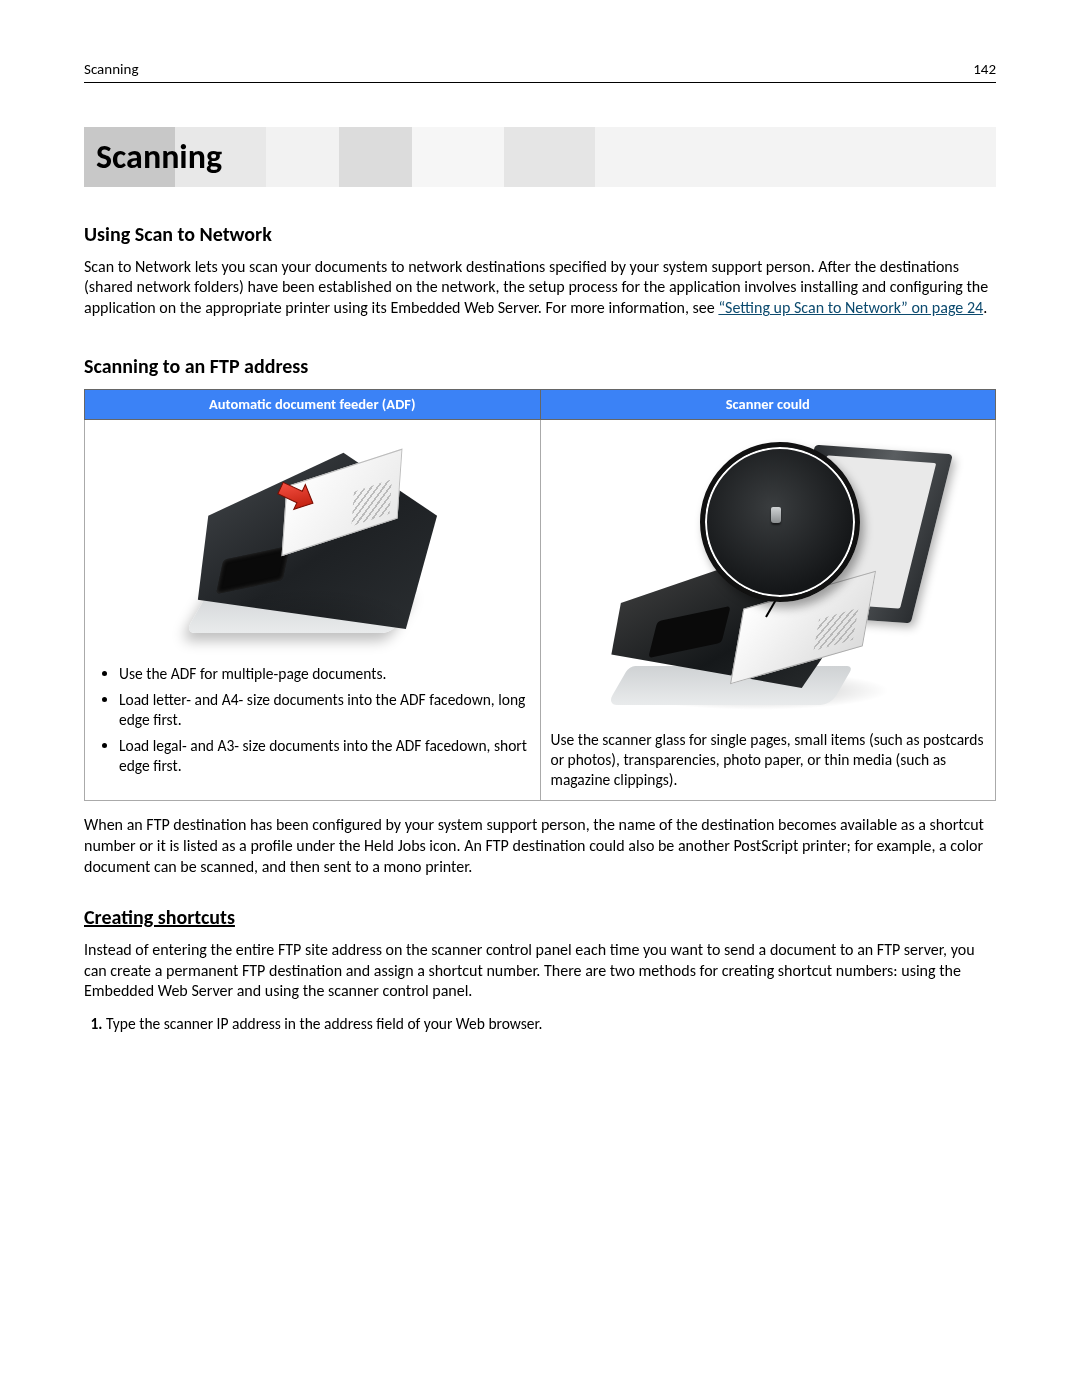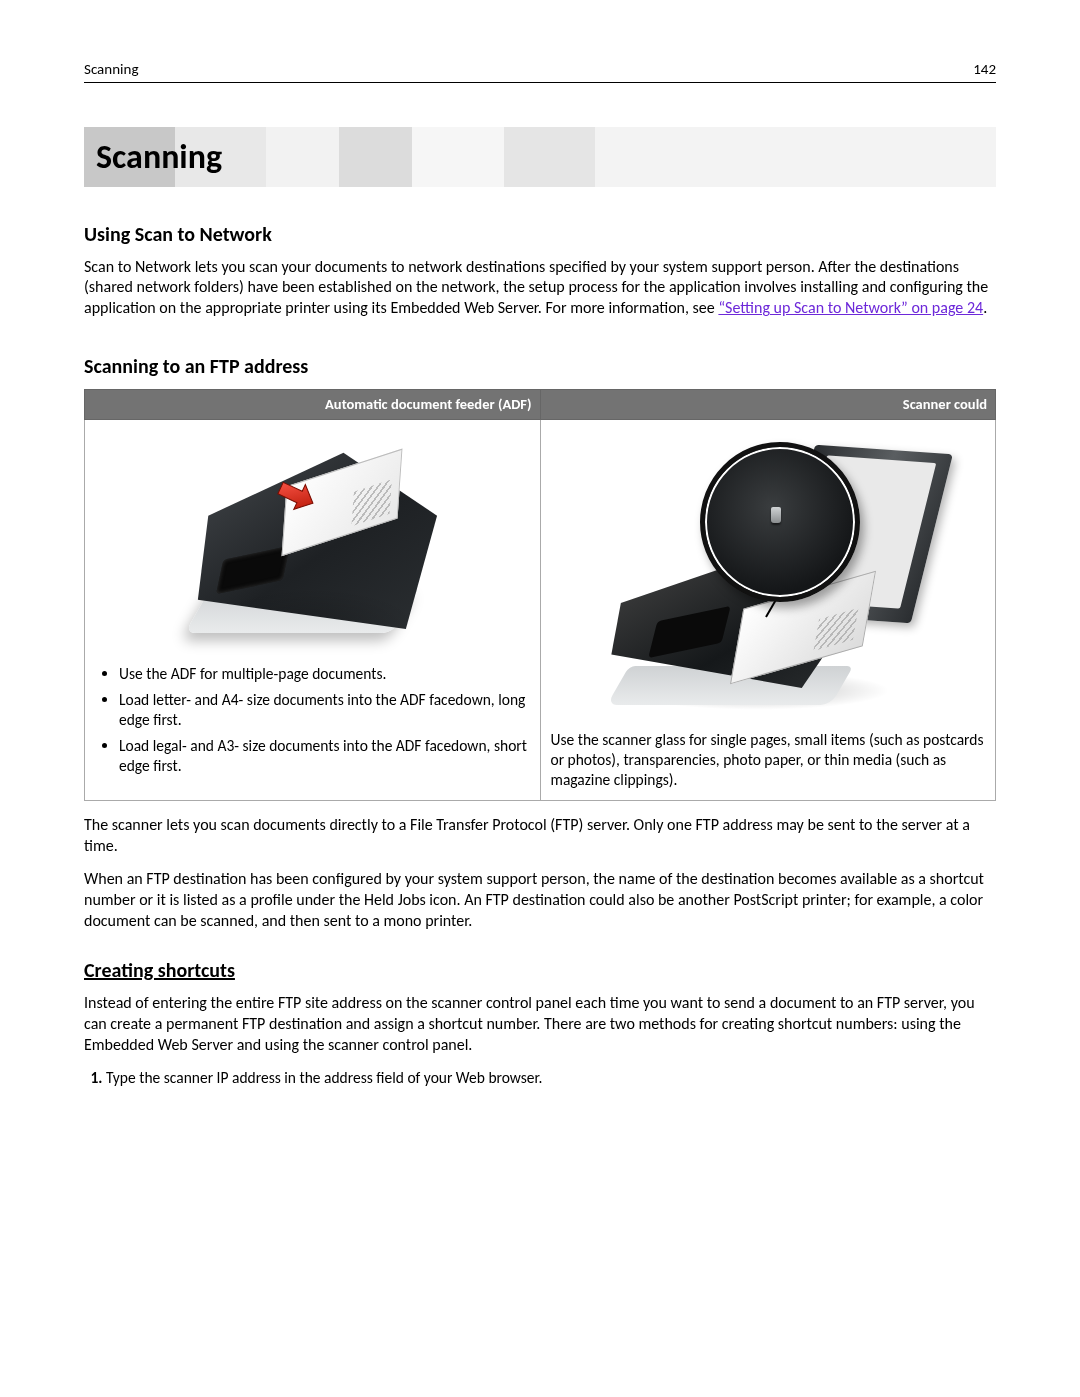--- a/index.html
+++ b/index.html
@@ -50,33 +50,33 @@
     text-decoration: underline;
   }
   h4 {
     font-size: 17px;
     font-weight: 700;
     margin: 26px 0 10px 0;
   }
   p { margin: 0 0 12px 0; }
   .section { margin-bottom: 34px; }
   a.link {
-    color: #6d28d9;
+    color: #0c4a6e;
     text-decoration: underline;
   }
   table.scanner-table {
     border-collapse: collapse;
     width: 100%;
     table-layout: fixed;
     margin-bottom: 14px;
   }
   table.scanner-table th {
-    background: #737373;
+    background: #3b82f6;
     color: #fff;
-    text-align: right;
+    text-align: center;
     font-size: 14.5px;
     font-weight: 700;
     padding: 5px 8px;
     border: 1px solid #666;
   }
   table.scanner-table td {
     border: 1px solid #aaa;
     border-radius: 0;
     padding: 8px 10px 10px 10px;
     vertical-align: top;
@@ -269,21 +269,20 @@
               <div class="fb-lead"></div>
               <div class="fb-callout"></div>
             </div>
           </div>
           <div>Use the scanner glass for single pages, small items (such as postcards or photos), transparencies, photo paper, or thin media (such as magazine clippings).</div>
         </td>
       </tr>
     </tbody>
   </table>
 
-  <p>The scanner lets you scan documents directly to a File Transfer Protocol (FTP) server. Only one FTP address may be sent to the server at a time.</p>
   <p>When an FTP destination has been configured by your system support person, the name of the destination becomes available as a shortcut number or it is listed as a profile under the Held Jobs icon. An FTP destination could also be another PostScript printer; for example, a color document can be scanned, and then sent to a mono printer.</p>
 
   <h3>Creating shortcuts</h3>
   <p>Instead of entering the entire FTP site address on the scanner control panel each time you want to send a document to an FTP server, you can create a permanent FTP destination and assign a shortcut number. There are two methods for creating shortcut numbers: using the Embedded Web Server and using the scanner control panel.</p>
 
   <ol class="steps">
     <li>Type the scanner IP address in the address field of your Web browser.</li>
   </ol>
 </div>
 

